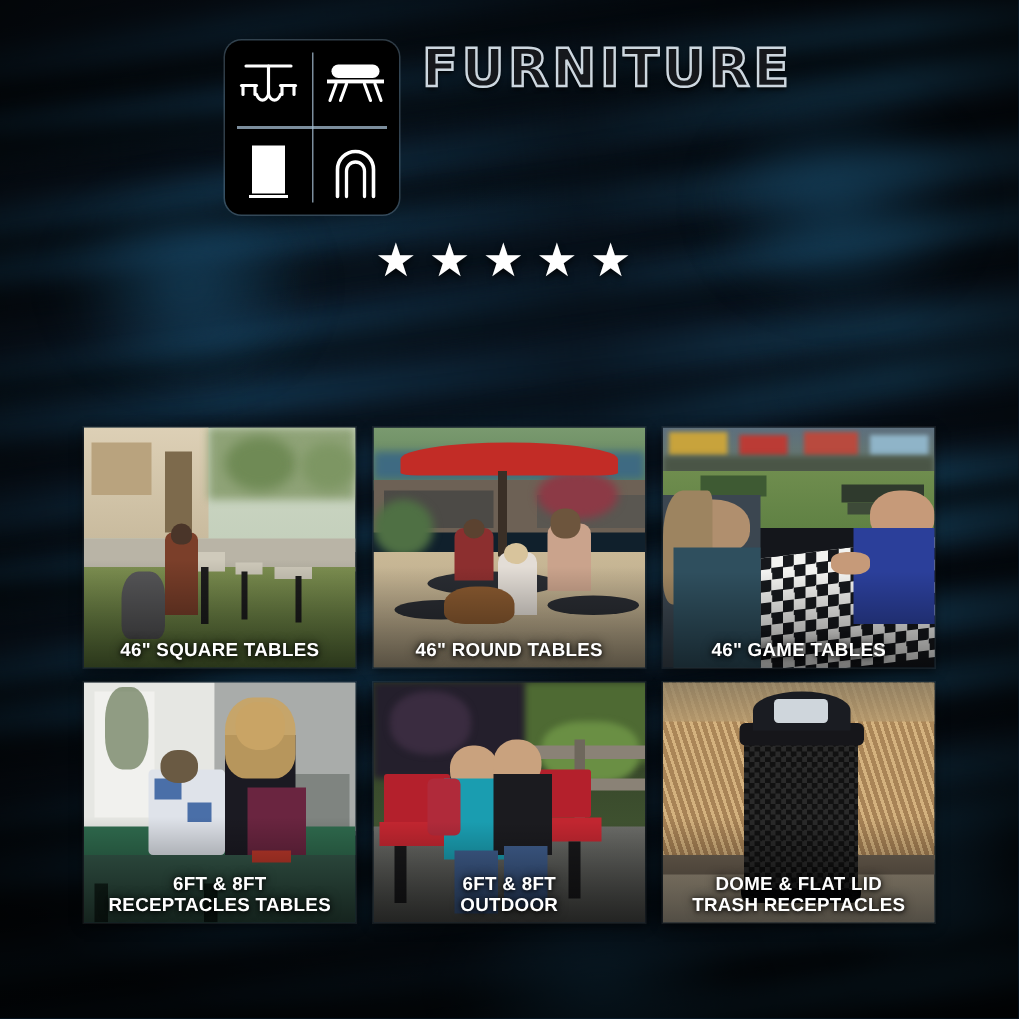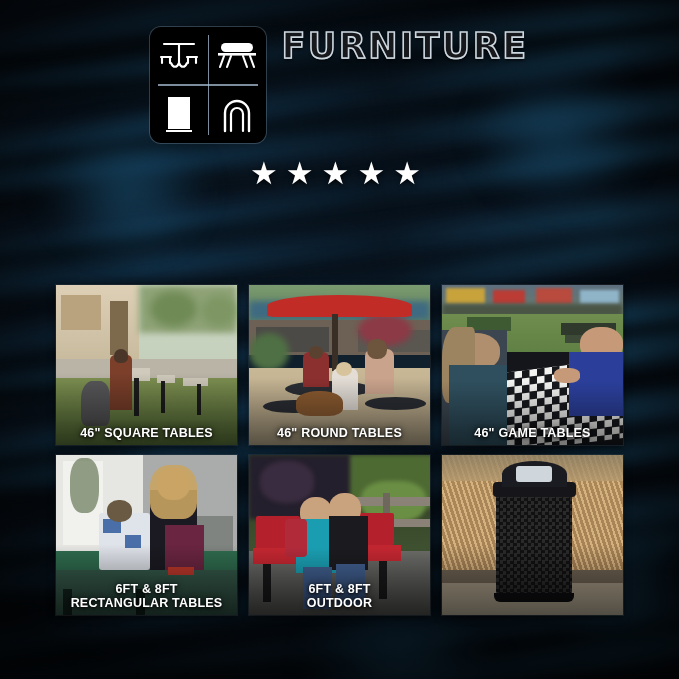--- a/index.html
+++ b/index.html
@@ -314,21 +314,21 @@
         <div class="obj" style="left:60%;top:44%;width:22%;height:28%;background:#6a2540"></div>
         <div class="obj" style="left:24%;top:36%;width:28%;height:36%;background:#dfe3ea;border-radius:3px"></div>
         <div class="obj" style="left:26%;top:40%;width:10%;height:9%;background:#4a6fa8"></div>
         <div class="obj" style="left:38%;top:50%;width:9%;height:8%;background:#4a6fa8"></div>
         <div class="obj" style="left:28%;top:28%;width:14%;height:14%;background:#6a5a43;border-radius:45%"></div>
         <div class="obj" style="left:62%;top:70%;width:14%;height:5%;background:#c0392b"></div>
         <div class="obj" style="left:0;top:0;width:100%;height:100%;background:linear-gradient(180deg,rgba(0,0,0,0) 56%,rgba(0,0,0,.6) 100%)"></div>
       </div>
       <div class="cap">
         <span>6FT &amp; 8FT</span>
-        <span>RECTANGULAR TABLES</span>
+        <span>RECEPTACLES TABLES</span>
       </div>
     </div>
 
     <div class="tile row2">
       <div class="scene">
         <div class="sky" style="height:62%;background:linear-gradient(#2e3a23,#3f5230)"></div>
         <div class="obj" style="left:0;top:0;width:58%;height:40%;background:#241f2c;filter:blur(2px)"></div>
         <div class="obj" style="left:6%;top:4%;width:30%;height:26%;background:#3a2c40;border-radius:45%;filter:blur(2px)"></div>
         <div class="obj" style="left:56%;top:0;width:46%;height:34%;background:#4e6a33;filter:blur(2px)"></div>
         <div class="obj" style="left:62%;top:16%;width:36%;height:26%;background:#6a8f44;border-radius:40%;filter:blur(2px)"></div>
@@ -367,16 +367,20 @@
         <div class="obj" style="left:0;top:72%;width:100%;height:8%;background:#6d6152"></div>
         <div class="obj" style="left:30%;top:20%;width:42%;height:68%;
              background:repeating-conic-gradient(#111 0% 25%, #2a2a2a 0% 50%) 0 0/7px 7px;
              border-radius:2px 2px 5px 5px"></div>
         <div class="obj" style="left:28%;top:17%;width:46%;height:9%;background:#16161a;border-radius:4px"></div>
         <div class="obj" style="left:33%;top:4%;width:36%;height:16%;background:#1a1c22;border-radius:50% 50% 0 0"></div>
         <div class="obj" style="left:41%;top:7%;width:20%;height:10%;background:#cfd6dc;border-radius:3px"></div>
         <div class="obj" style="left:29%;top:86%;width:44%;height:6%;background:#0d0d10;border-radius:0 0 6px 6px"></div>
         <div class="obj" style="left:0;top:0;width:100%;height:100%;background:linear-gradient(180deg,rgba(0,0,0,0) 56%,rgba(0,0,0,.55) 100%)"></div>
       </div>
+      <div class="cap">
+        <span>DOME &amp; FLAT LID</span>
+        <span>TRASH RECEPTACLES</span>
+      </div>
     </div>
 
   </div>
 </div>
 
 </body></html>

